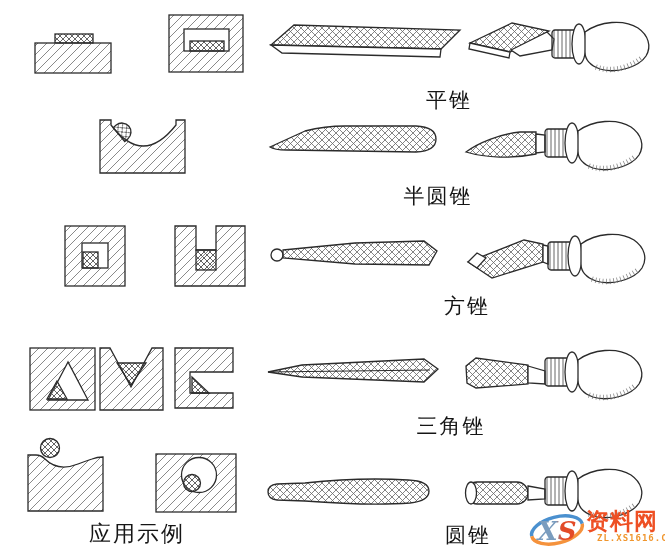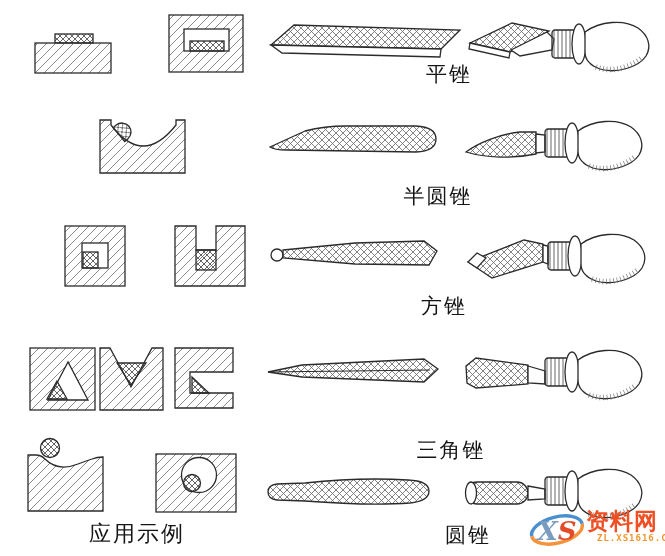--- a/index.html
+++ b/index.html
@@ -160,25 +160,25 @@
     <g transform="translate(557,530) rotate(-14)" fill="none" stroke-width="3.5">
       <path d="M-26,0 A26,13 0 0 1 26,0" stroke="#4a90cf"></path>
       <path d="M-26,0 A26,13 0 0 0 26,0" stroke="#f5923c"></path>
     </g>
     <text x="557" y="540" text-anchor="middle" font-family="DejaVu Serif, Liberation Serif, serif" font-size="26" font-style="italic" font-weight="bold" fill="url(#lg)">XS</text>
   </g>
 </svg>
 
 <div class="caption" style="left:137px;top:519px">应用示例</div>
 
-<div class="lbl" style="left:449px;top:60px">平锉</div>
+<div class="lbl" style="left:449px;top:86px">平锉</div>
 
 <div class="lbl" style="left:438px;top:182px">半圆锉</div>
 
-<div class="lbl" style="left:444px;top:292px">方锉</div>
+<div class="lbl" style="left:467px;top:292px">方锉</div>
 
-<div class="lbl" style="left:451px;top:436px">三角锉</div>
+<div class="lbl" style="left:451px;top:412px">三角锉</div>
 
 <div class="lbl" style="left:468px;top:521px">圆锉</div>
 
 <div class="wm-name">资料网</div>
 
 <div class="wm-url">ZL.XS1616.COM</div>
 
 </body></html>

